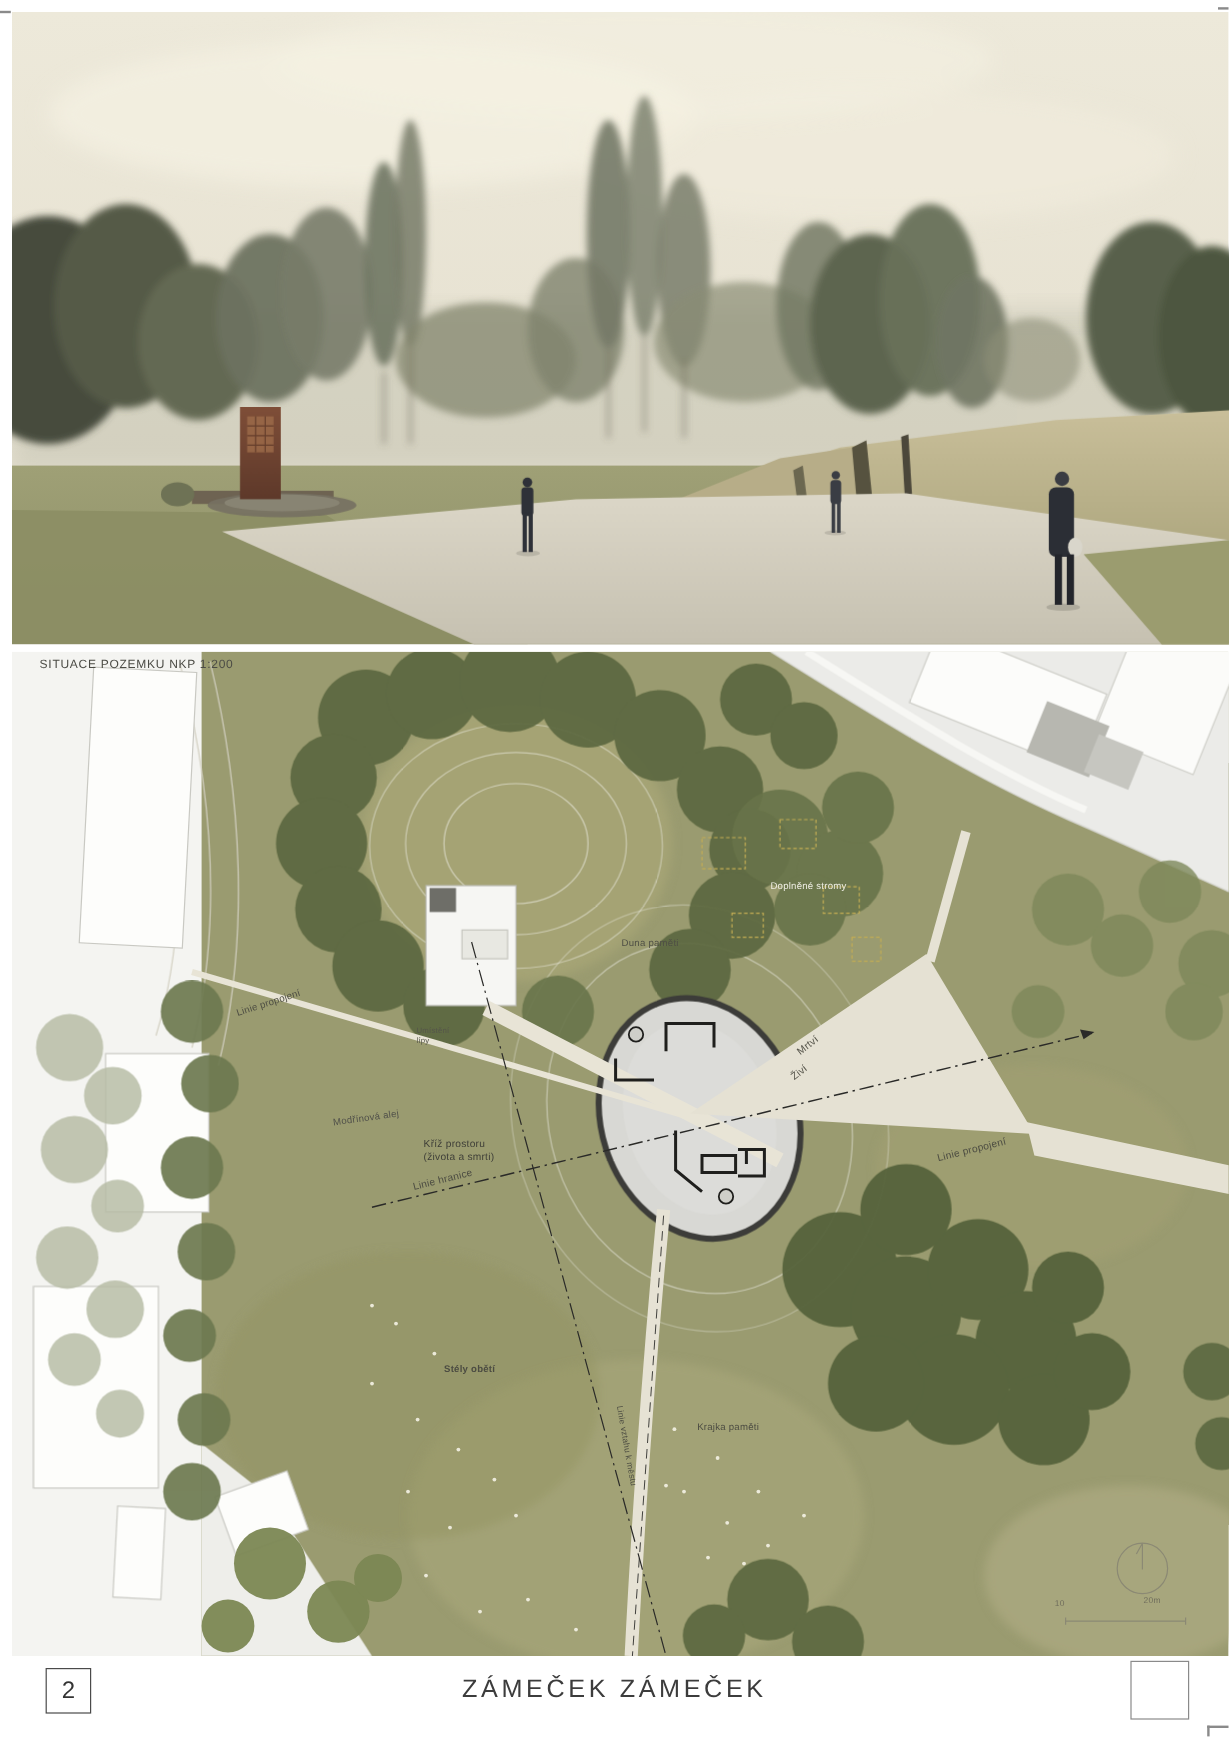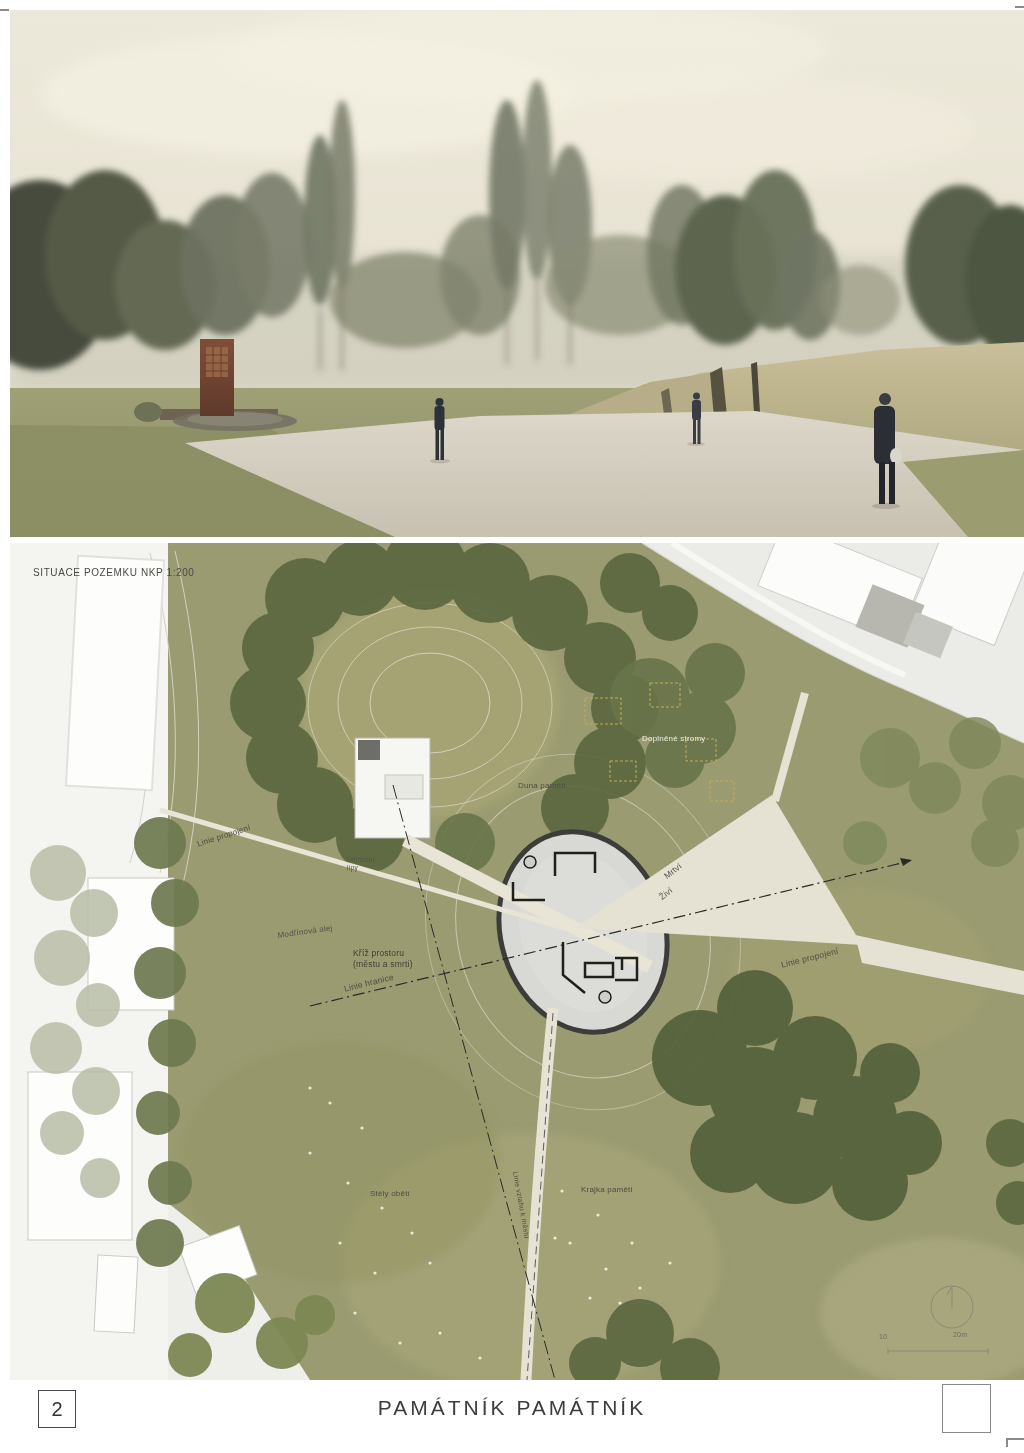--- a/index.html
+++ b/index.html
@@ -4,21 +4,21 @@
 <style>
   html,body{margin:0;padding:0;background:#ffffff;}
   .board{position:relative;width:1024px;height:1453px;background:#ffffff;overflow:hidden;
          font-family:"Liberation Sans",sans-serif;}
   .render{position:absolute;left:10px;top:10px;width:1014px;height:527px;overflow:hidden;}
   .plan{position:absolute;left:10px;top:543px;width:1014px;height:837px;overflow:hidden;}
   .plan svg,.render svg{display:block;}
   .plan-label{position:absolute;color:#4c4c42;white-space:nowrap;transform-origin:left top;
               letter-spacing:.2px;}
   .pre{white-space:pre-line;}
-  .plan-heading{position:absolute;left:23px;top:24px;font-size:10px;letter-spacing:.6px;color:#4b4b45;}
+  .plan-heading{position:absolute;left:23px;top:6px;font-size:10px;letter-spacing:.6px;color:#4b4b45;}
   .footer-title{position:absolute;left:0;top:1396px;width:1024px;text-align:center;font-size:21px;
                 letter-spacing:3px;color:#3c3c3c;}
   .page-box{position:absolute;left:38px;top:1390px;width:36px;height:36px;border:1.5px solid #4a4a4a;
             display:flex;align-items:center;justify-content:center;font-size:20px;color:#333;}
   .blank-box{position:absolute;left:942px;top:1384px;width:47px;height:47px;border:1px solid #8a8a8a;}
   .crop{position:absolute;background:#8a8a8a;}
 </style>
 </head>
 <body>
 
@@ -347,39 +347,39 @@
       </g>
     </svg>
 
     <div class="plan-heading">SITUACE POZEMKU NKP 1:200</div>
 
     <div class="plan-label" style="left:186px;top:297px;font-size:8px;transform:rotate(-18deg);">Linie propojení</div>
     <div class="plan-label pre" style="left:337px;top:313px;font-size:6.5px;line-height:1.25;color:#55554a;">Umístění
 lípy</div>
     <div class="plan-label" style="left:267px;top:388px;font-size:8px;transform:rotate(-8deg);color:#51514a;">Modřínová alej</div>
     <div class="plan-label pre" style="left:343px;top:405px;font-size:8.5px;line-height:1.3;color:#3f3f38;">Kříž prostoru
-(městu a smrti)</div>
+(života a smrti)</div>
     <div class="plan-label" style="left:333px;top:441px;font-size:8.5px;transform:rotate(-14deg);">Linie hranice</div>
     <div class="plan-label" style="left:508px;top:238px;font-size:8px;color:#4f4f45;">Duna paměti</div>
     <div class="plan-label" style="left:620px;top:191px;font-size:8px;color:#efeee4;padding-left:12px;">Doplněné stromy</div>
     <div class="plan-label" style="left:652px;top:330px;font-size:8.5px;transform:rotate(-38deg);color:#55544a;">Mrtví</div>
     <div class="plan-label" style="left:647px;top:351px;font-size:8.5px;transform:rotate(-38deg);color:#55544a;">Živí</div>
     <div class="plan-label" style="left:770px;top:417px;font-size:8.5px;transform:rotate(-14deg);">Linie propojení</div>
-    <div class="plan-label" style="left:360px;top:646px;font-size:8px;">Stély obětí</div>
+    <div class="plan-label" style="left:360px;top:593px;font-size:8px;font-weight:bold;">Stély obětí</div>
     <div class="plan-label" style="left:535px;top:642px;font-size:8px;padding-left:36px;">Krajka paměti</div>
     <div class="plan-label" style="left:509px;top:628px;font-size:7px;transform:rotate(80deg);">Linie vztahu k městu</div>
 
     <div class="plan-label" style="left:869px;top:790px;font-size:7px;color:#6f6d5c;">10</div>
     <div class="plan-label" style="left:943px;top:788px;font-size:7px;color:#6f6d5c;">20m</div>
   </div>
 
   <div class="page-box">
     <span>2</span>
   </div>
-  <div class="footer-title">PAMÁTNÍK PAMÁTNÍK</div>
+  <div class="footer-title">ZÁMEČEK ZÁMEČEK</div>
   <div class="blank-box"></div>
 
   <div class="crop" style="left:0;top:9px;width:9px;height:1.5px;"></div>
   <div class="crop" style="left:1015px;top:6px;width:9px;height:1.5px;"></div>
   <div class="crop" style="left:1006px;top:1438px;width:1.5px;height:9px;"></div>
   <div class="crop" style="left:1006px;top:1438px;width:18px;height:1.5px;"></div>
 
 </div>
 
 </body></html>

